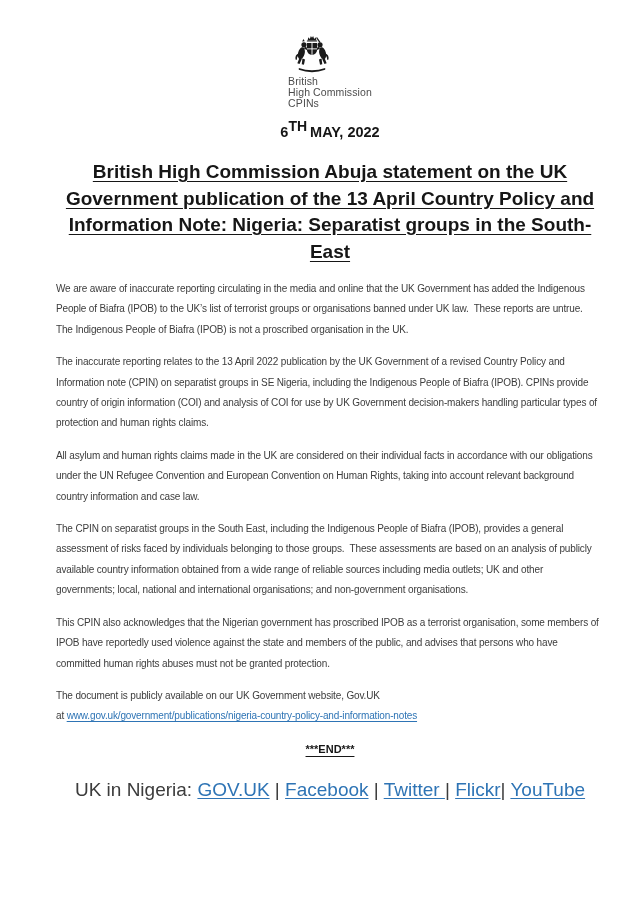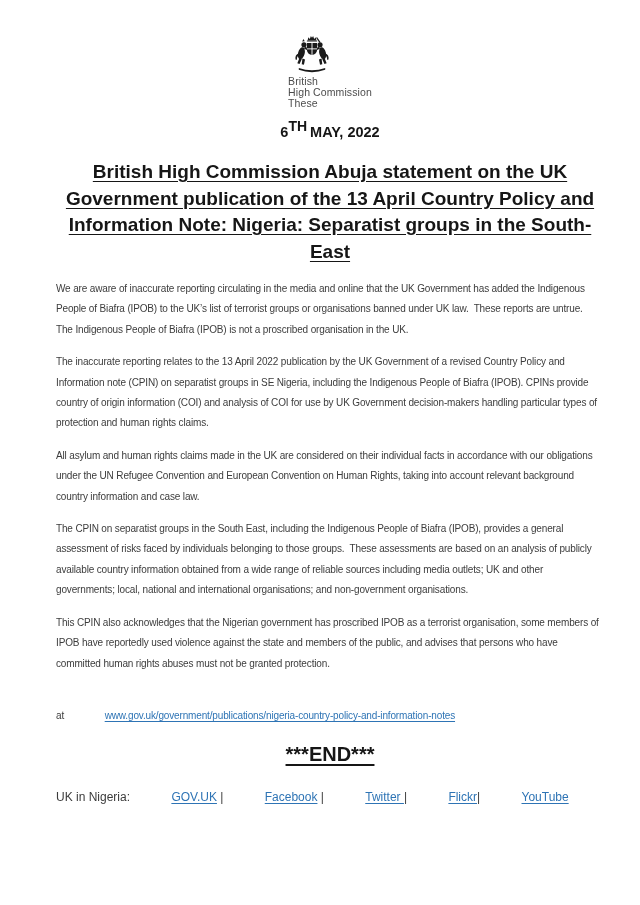--- a/index.html
+++ b/index.html
@@ -74,36 +74,36 @@
     line-height: 20.4px;
     letter-spacing: -0.15px;
     color: var(--body_text, #3c3c3c);
     white-space: pre-wrap;
   }
   .doc-link {
     color: var(--link, #2e74b5);
     text-decoration: underline;
     text-underline-offset: 2px;
     cursor: pointer;
-    margin-left: 38px;
   }
   .end-marker {
     margin-top: 16px;
     text-align: center;
     font-weight: bold;
-    font-size: 20px;
+    font-size: 11px;
     color: var(--heading_text, #161616);
     text-decoration: underline;
     text-underline-offset: 3px;
   }
 
   
   .doc-footer {
     margin-top: 24px;
-    font-size: 12px;
+    text-align: center;
+    font-size: 19px;
     color: var(--body_text, #3c3c3c);
     white-space: pre-wrap;
   }
 </style>
 </head>
 <body>
 
 <div class="page">
 
   <header>
@@ -133,36 +133,36 @@
           <path d="M80 23 l-9 -13 3 -2 9 13 z"></path>
 
           <path d="M24 92 q36 13 72 0 l0 5 q-36 13 -72 0 z"></path>
         </g>
 
         <path d="M60 24 v32 M46 40 h28" stroke="#ffffff" stroke-width="2.5" fill="none"></path>
       </svg>
       <div class="org-lines">
         <div>British</div>
         <div>High Commission</div>
-        <div>These</div>
+        <div>CPINs</div>
       </div>
     </div>
 
     <div class="doc-date"><span>6</span><sup>TH</sup><span class="date-rest">MAY, 2022</span></div>
 
     <h1 class="doc-title">British High Commission Abuja statement on the UK Government publication of the 13 April Country Policy and Information Note: Nigeria: Separatist groups in the South-East</h1>
   </header>
 
   <main>
     <p class="body-para">We are aware of inaccurate reporting circulating in the media and online that the UK Government has added the Indigenous People of Biafra (IPOB) to the UK’s list of terrorist groups or organisations banned under UK law.  These reports are untrue.  The Indigenous People of Biafra (IPOB) is not a proscribed organisation in the UK.</p>
     <p class="body-para">The inaccurate reporting relates to the 13 April 2022 publication by the UK Government of a revised Country Policy and Information note (CPIN) on separatist groups in SE Nigeria, including the Indigenous People of Biafra (IPOB). CPINs provide country of origin information (COI) and analysis of COI for use by UK Government decision-makers handling particular types of protection and human rights claims.</p>
     <p class="body-para">All asylum and human rights claims made in the UK are considered on their individual facts in accordance with our obligations under the UN Refugee Convention and European Convention on Human Rights, taking into account relevant background country information and case law.</p>
     <p class="body-para">The CPIN on separatist groups in the South East, including the Indigenous People of Biafra (IPOB), provides a general assessment of risks faced by individuals belonging to those groups.  These assessments are based on an analysis of publicly available country information obtained from a wide range of reliable sources including media outlets; UK and other governments; local, national and international organisations; and non-government organisations.</p>
     <p class="body-para">This CPIN also acknowledges that the Nigerian government has proscribed IPOB as a terrorist organisation, some members of IPOB have reportedly used violence against the state and members of the public, and advises that persons who have committed human rights abuses must not be granted protection.</p>
 
-    <p class="body-para"><br><span>at </span><a class="doc-link" href="#">www.gov.uk/government/publications/nigeria-country-policy-and-information-notes</a></p>
+    <p class="body-para"><span>The document is publicly available on our UK Government website, Gov.UK</span><br><span>at </span><a class="doc-link" href="#">www.gov.uk/government/publications/nigeria-country-policy-and-information-notes</a></p>
 
     <div class="end-marker">***END***</div>
   </main>
 
   <footer class="doc-footer"><span>UK in Nigeria: </span><a class="doc-link" href="#">GOV.UK</a><span> | </span><a class="doc-link" href="#">Facebook</a><span> | </span><a class="doc-link" href="#">Twitter </a><span>| </span><a class="doc-link" href="#">Flickr</a><span>| </span><a class="doc-link" href="#">YouTube</a></footer>
 
 </div>
 
 </body></html>

